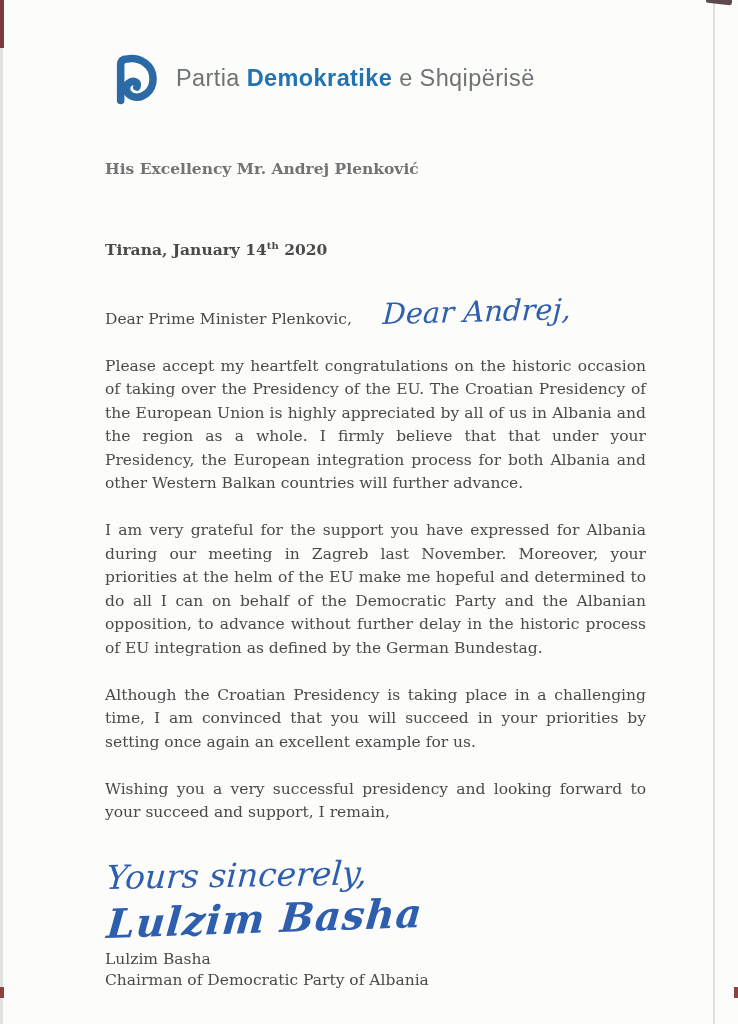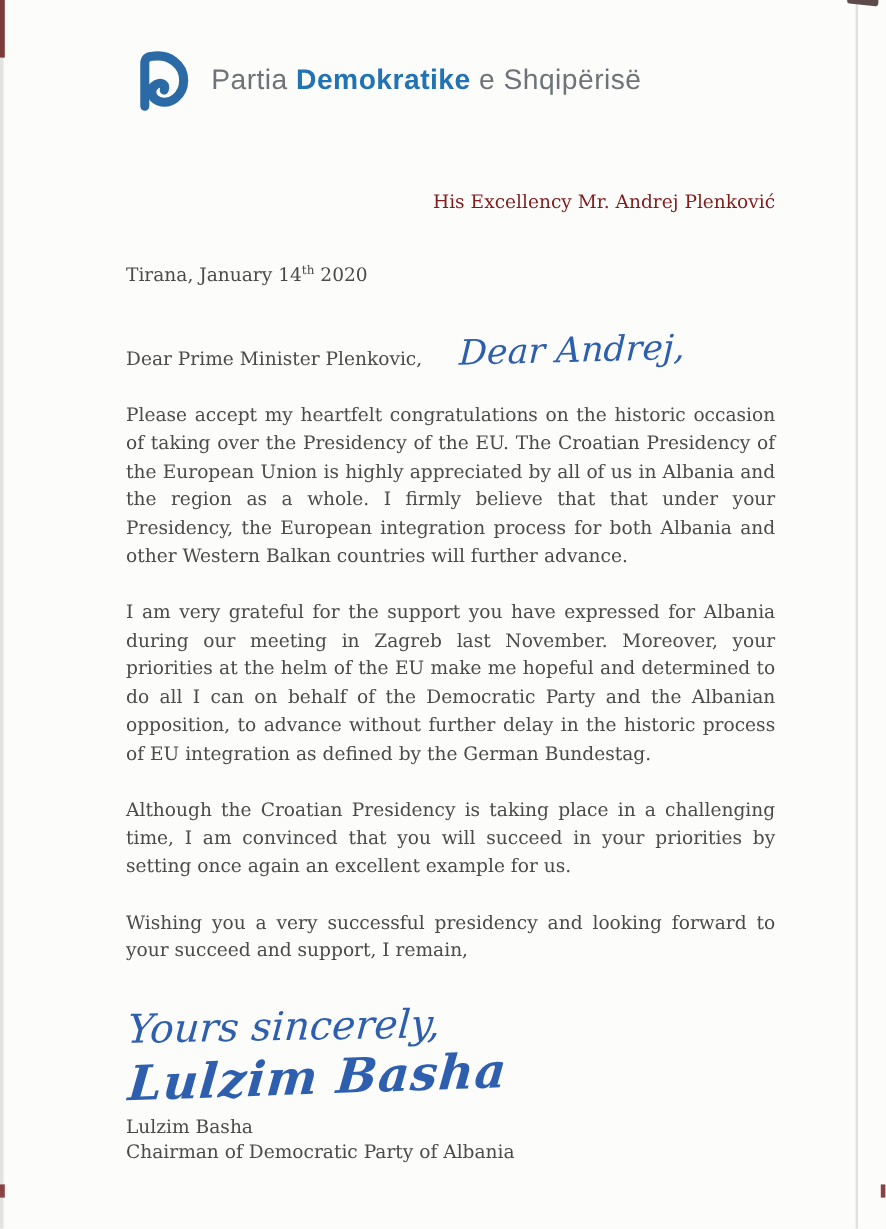--- a/index.html
+++ b/index.html
@@ -26,40 +26,40 @@
     background: #e0e0df;
   }
   .artifact { position: absolute; }
   .artifact.tl { left: 0; top: 0; width: 4px; height: 48px; background: #7d3c3c; }
   .artifact.tr { right: 6px; top: -2px; width: 26px; height: 6px; background: #5d4a4a; transform: rotate(6deg); border-radius: 2px; }
   .artifact.bl { left: 0; bottom: 26px; width: 4px; height: 11px; background: #8b4242; }
   .artifact.br { right: 0; bottom: 26px; width: 4px; height: 11px; background: #8b4242; }
 
   
   .brand {
-    position: absolute; left: 105px; top: 40px;
+    position: absolute; left: 105px; top: 52px;
     display: flex; align-items: center;
   }
   .logo { width: 54px; height: 56px; display: block; }
   .brand-text {
     margin-left: 17px;
     font-family: "Liberation Sans", sans-serif;
     font-size: 23.5px; letter-spacing: 0.4px;
     color: #6f7377; white-space: nowrap;
     padding-bottom: 4px;
   }
   .brand-text .b { font-weight: bold; color: #2273b3; }
 
   
   .letter {
     position: absolute; left: 105px; top: 158px; width: 541px;
     color: #4a4a4a; font-size: 15.5px; line-height: 23.5px;
   }
-  .recipient { font-weight: normal; color: #7f1d1d; line-height: 21.5px; text-align: right; }
-  .dateline { margin-top: 34px; }
+  .recipient { font-weight: bold; color: #737373; line-height: 21.5px; }
+  .dateline { margin-top: 54px; font-weight: bold; }
   .dateline sup { font-size: 10px; }
   .salutation-row {
     margin-top: 24px; height: 46px;
     display: flex; align-items: flex-end; white-space: nowrap; gap: 12px;
   }
   .typed-salutation { line-height: 23px; }
   .hand {
     color: #2e5fae;
     font-style: italic;
     font-family: "DejaVu Serif", serif;

